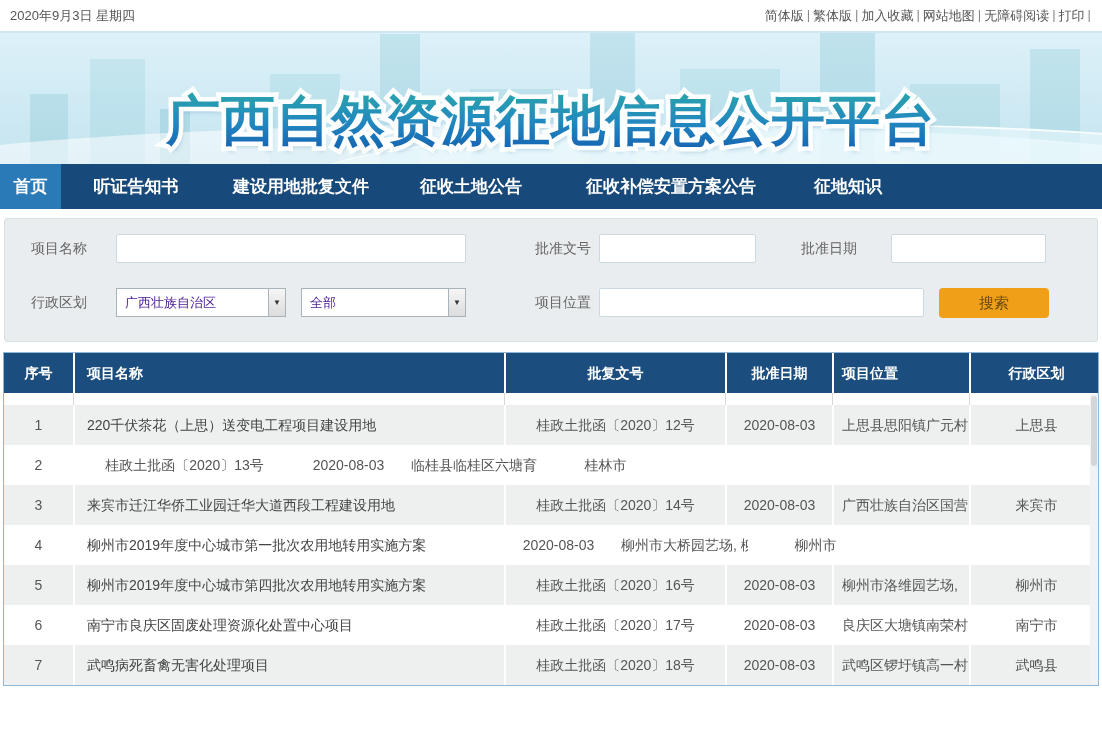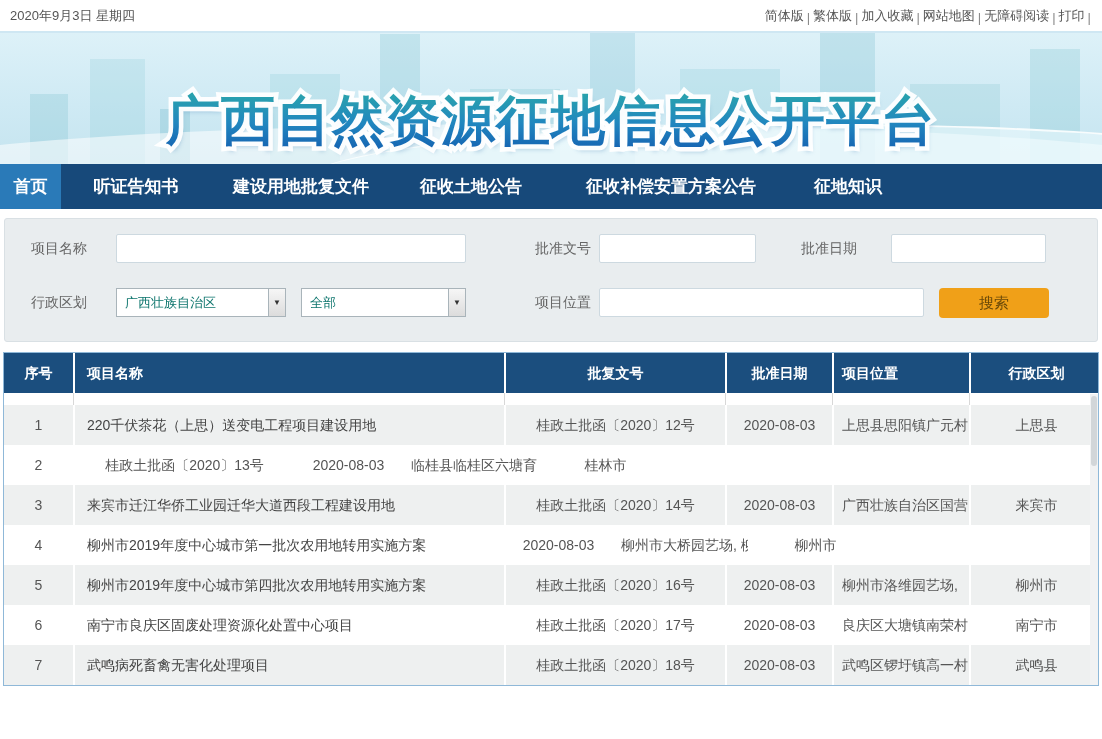--- a/index.html
+++ b/index.html
@@ -8,21 +8,21 @@
   }
   *{box-sizing:border-box; margin:0; padding:0;}
   html,body{width:1102px; height:739px; overflow:hidden; background:#fff;
     font-family:"Liberation Sans","DejaVu Sans",sans-serif;}
   .page{position:relative; width:1102px; height:739px; background:#fff;}
 
   
   .topbar{height:33px; background:#fff; border-bottom:2px solid #cfe7f3;
     display:flex; align-items:center; justify-content:space-between; padding:0 10px;}
   .topbar .date{font-size:13px; color:#555;}
-  .toplinks{font-size:13px; color:#555; display:flex; align-items:flex-end;}
+  .toplinks{font-size:13px; color:#555; display:flex; align-items:flex-start;}
   .toplinks a{color:#555; text-decoration:none; margin:0 2px; cursor:pointer;}
   .toplinks .sep{color:#888; margin:0 1px;}
 
   
   .banner{position:relative; height:131px; overflow:hidden;
     background:linear-gradient(180deg,#ddf1f8 0%,#cfeaf4 55%,#c5e4ef 100%);}
   .bld{position:absolute; bottom:0;}
   .b1{left:30px;  width:38px; height:70px;  background:rgba(130,195,210,.30);}
   .b2{left:90px;  width:55px; height:105px; background:rgba(140,205,215,.25);}
   .b3{left:160px; width:30px; height:55px;  background:rgba(120,190,205,.35);}
@@ -58,21 +58,21 @@
 
   
   .search-panel{position:relative; margin:9px 4px 0 4px; height:124px;
     background:var(--panelbg); border:1px solid #d9e0e4; border-radius:3px;}
   .fld{position:absolute; display:flex; align-items:center;}
   .fld label{font-size:14px; color:#666; white-space:nowrap;}
   .txt{height:29px; background:#fff; border:1px solid #cdd9e0; border-radius:2px;
     font-size:13px; color:#333; padding:0 6px; outline:none;}
   .select{height:29px; background:#fff; border:1px solid #a9b4ba; display:flex;
     align-items:center; justify-content:space-between; cursor:pointer;}
-  .select .sval{font-size:13px; color:#0f766e; padding-left:8px; white-space:nowrap;text-align:right;}
+  .select .sval{font-size:13px; color:#4c1d95; padding-left:8px; white-space:nowrap;text-align:right;}
   .select .sarrow{width:17px; height:27px; border-left:1px solid #a9b4ba;
     background:linear-gradient(180deg,#f6f6f6,#dcdcdc); display:flex;
     align-items:center; justify-content:center; font-size:8px; color:#333;}
   .btn-search{position:absolute; left:934px; top:69px; width:110px; height:30px;
     background:var(--orange); border:none; border-radius:4px; color:#6b4a09;
     font-size:15px; cursor:pointer; font-family:inherit;}
 
   
   .table-wrap{position:relative; margin:10px 3px 0 3px; border:1px solid var(--tableborder);
     background:#fff;}

